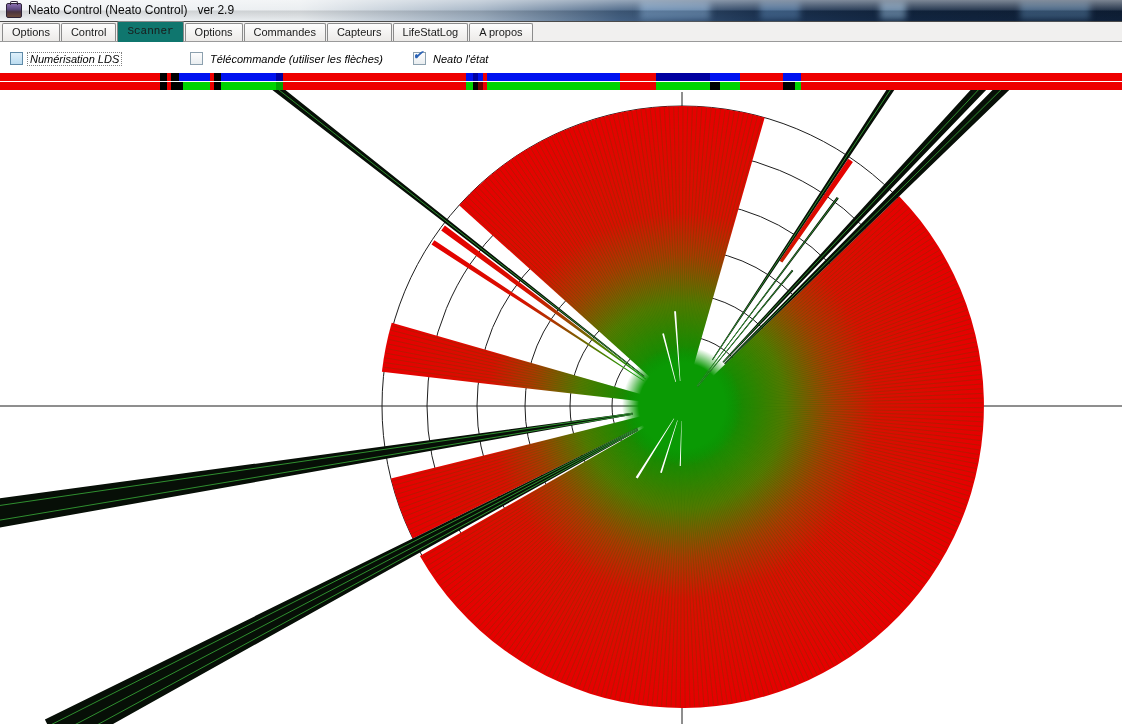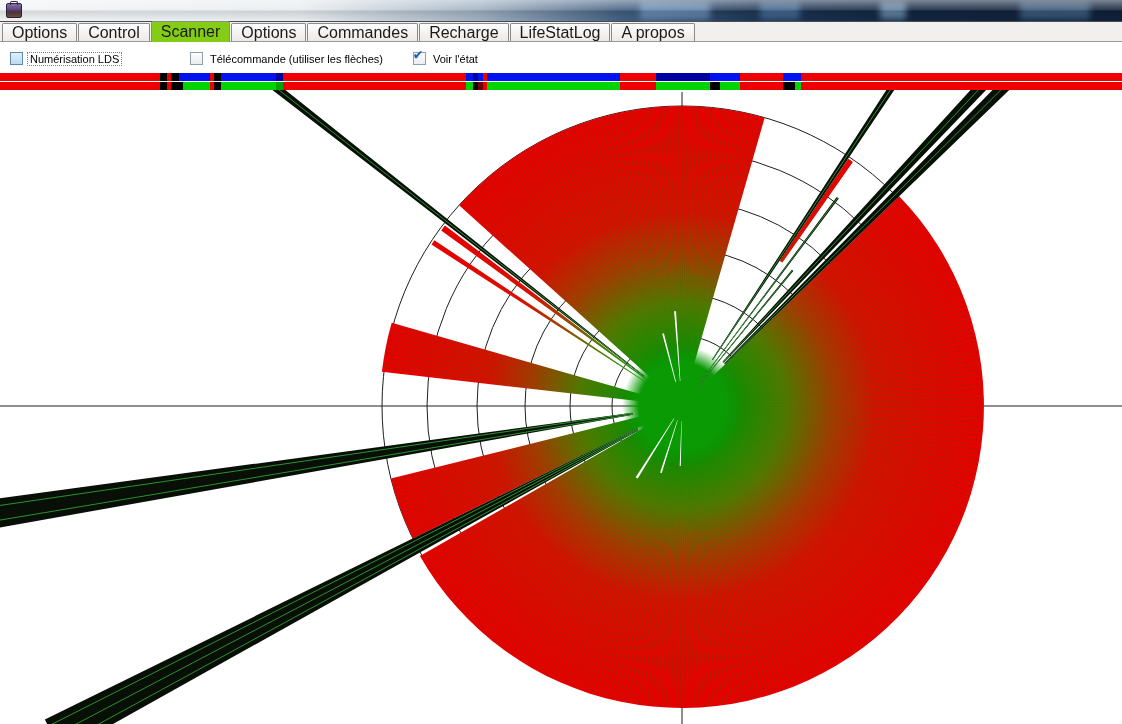--- a/index.html
+++ b/index.html
@@ -31,32 +31,32 @@
     position:absolute;left:28px;top:0;height:21px;line-height:20px;
     font-size:12px;color:#0b0b0b;white-space:pre;
   }
   
   .tabstrip{
     position:absolute;left:0;top:22px;width:1122px;height:20px;
     background:#f1f0ef;border-bottom:1px solid #9a9a9a;
     display:flex;align-items:flex-end;padding-left:2px;box-sizing:border-box;
   }
   .tab{
-    height:17px;line-height:17px;padding:0 9px;font-size:16px;color:#1a1a1a;
+    height:17px;line-height:17px;padding:0 9px;font-size:11px;color:#1a1a1a;
     background:linear-gradient(180deg,#fdfdfd,#eceae8);
     border:1px solid #8b8b8b;border-bottom:none;border-radius:2px 2px 0 0;
     margin-right:1px;cursor:default;white-space:nowrap;
   }
   .tab.active{
-    height:20px;line-height:19px;background:#84cc16;margin-bottom:-1px;
-    position:relative;z-index:2;
+    height:20px;line-height:19px;background:#0f766e;margin-bottom:-1px;
+    position:relative;z-index:2;font-family:Liberation Mono, monospace;
   }
   
   .checkboxrow{position:absolute;left:0;top:43px;width:1122px;height:30px;background:#ffffff;}
-  .cb{position:absolute;top:9px;display:flex;align-items:center;font-size:11px;color:#000;}
+  .cb{position:absolute;top:9px;display:flex;align-items:center;font-size:11px;color:#000;font-style:italic;}
   .cb-box{
     width:11px;height:11px;border:1px solid #8ca0ae;background:linear-gradient(180deg,#fdfdfd,#e9edf0);
     margin-right:5px;position:relative;flex:none;
   }
   .cb-box.tinted{background:linear-gradient(180deg,#dff0fb,#bcdcf0);border-color:#5f8aa8;}
   .cb-check{
     position:absolute;left:-1px;top:-4px;font-size:12px;font-weight:bold;color:#2a62b5;line-height:12px;
   }
   .cb-label{padding:0 2px;}
   .cb-label.focused{outline:1px dotted #808080;}
@@ -71,47 +71,48 @@
 </head>
 <body>
 
 <div class="titlebar">
   <span class="glass-patch" style="left:640px;width:70px;background:rgba(140,180,220,.55);"></span>
   <span class="glass-patch" style="left:760px;width:40px;background:rgba(110,160,210,.45);"></span>
   <span class="glass-patch" style="left:880px;width:26px;background:rgba(160,200,235,.55);"></span>
   <span class="glass-patch" style="left:1020px;width:70px;background:rgba(120,170,215,.40);"></span>
   <span class="gloss"></span>
   <span class="app-icon"></span>
+  <span class="title-text">Neato Control (Neato Control)   ver 2.9</span>
 </div>
 
 <div class="tabstrip">
   <div class="tab">Options</div>
   <div class="tab">Control</div>
   <div class="tab active">Scanner</div>
   <div class="tab">Options</div>
   <div class="tab">Commandes</div>
-  <div class="tab">Recharge</div>
+  <div class="tab">Capteurs</div>
   <div class="tab">LifeStatLog</div>
   <div class="tab">A propos</div>
 </div>
 
 <div class="checkboxrow">
   <div class="cb" style="left:10px;">
     <span class="cb-box tinted"></span>
     <span class="cb-label focused">Numérisation LDS</span>
   </div>
   <div class="cb" style="left:190px;">
     <span class="cb-box"></span>
     <span class="cb-label">Télécommande (utiliser les flèches)</span>
   </div>
   <div class="cb" style="left:413px;">
     <span class="cb-box">
       <span class="cb-check">✔</span>
     </span>
-    <span class="cb-label">Voir l'état</span>
+    <span class="cb-label">Neato l'état</span>
   </div>
 </div>
 
 <div class="statusbar">
     <div class="sb-seg" style="left: 0px; top: 0px; width: 160px; height: 8px; background: rgb(238, 0, 0);"></div>
     <div class="sb-seg" style="left: 0px; top: 9px; width: 160px; height: 8px; background: rgb(238, 0, 0);"></div>
     <div class="sb-seg" style="left: 160px; top: 0px; width: 7px; height: 8px; background: rgb(0, 0, 0);"></div>
     <div class="sb-seg" style="left: 160px; top: 9px; width: 7px; height: 8px; background: rgb(0, 0, 0);"></div>
     <div class="sb-seg" style="left: 167px; top: 0px; width: 4px; height: 8px; background: rgb(238, 0, 0);"></div>
     <div class="sb-seg" style="left: 167px; top: 9px; width: 4px; height: 8px; background: rgb(238, 0, 0);"></div>

